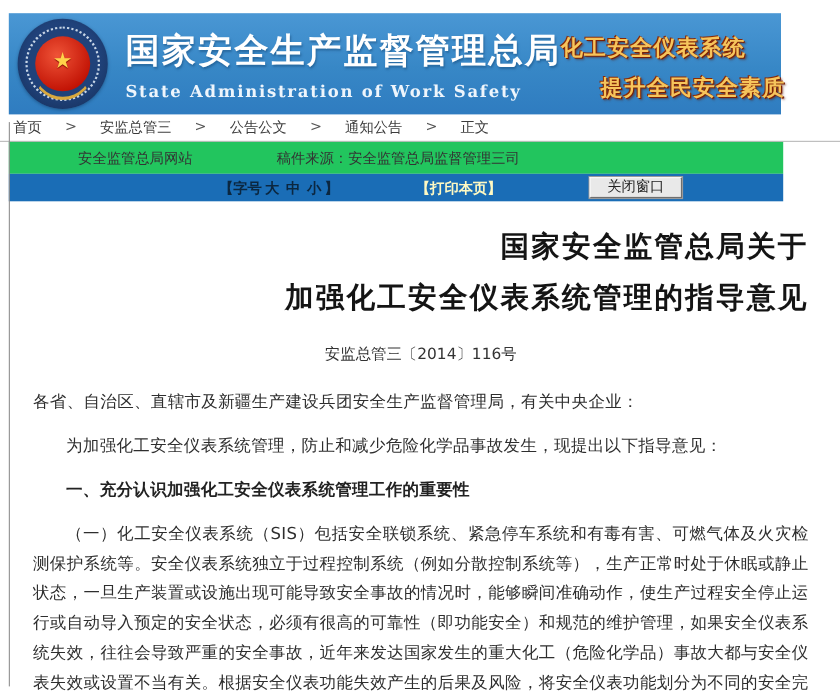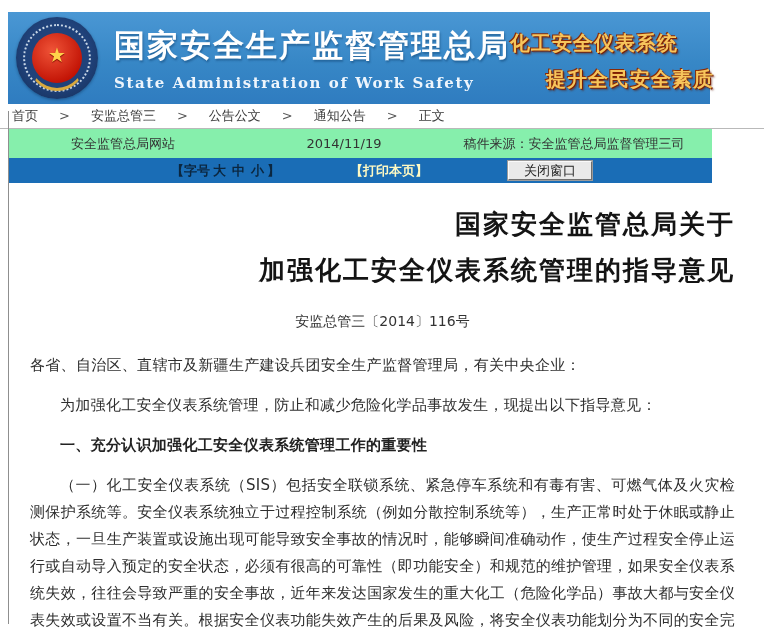--- a/index.html
+++ b/index.html
@@ -42,29 +42,29 @@
 
   
   .breadcrumb { margin:3px 0 0 12px; height:17px; font-size:13px; color:#3c3c3c;
                 display:flex; align-items:center;gap:16px; }
   .breadcrumb .crumb { cursor:pointer; }
   .breadcrumb .sep { margin:0 5px; color:#555; }
 
   .rule { margin-top:4px; width:764px; height:1px; background:#b9b9b9; }
 
   
-  .meta { margin-left:8px; width:704px; height:29px; background:#86efac;
+  .meta { margin-left:8px; width:704px; height:29px; background:#22c55e;
           display:flex; align-items:center; font-size:13px; color:#333; }
   .meta-site   { flex:0 0 230px; text-align:center; }
   .meta-date   { flex:1 1 auto;  text-align:center; }
   .meta-source { flex:0 0 262px; text-align:center; padding-right:14px; }
 
   
   .toolbar { margin-left:8px; width:704px; height:25px; background:#1a6db6;
-             display:flex; align-items:center; font-size:13px; font-weight:600; color:#0b2740; }
+             display:flex; align-items:center; font-size:13px; font-weight:600; color:#0b2740;padding-left:28px; }
   .fs-group { margin-left:163px; display:flex; align-items:center; }
   .fs-link { margin:0 3px; cursor:pointer; }
   .print-link { margin-left:70px; cursor:pointer; color:#fef9c3; }
   .close-btn { margin-left:80px; height:19px; padding:0 15px; font-size:13px; line-height:17px;
                font-family:"DejaVu Sans", sans-serif; color:#222; background:#e9e9e9;
                border:1px solid; border-color:#fafafa #6f6f6f #6f6f6f #fafafa;
                box-shadow:0 0 0 1px #9a9a9a; cursor:pointer; }
 
   
   .article { padding:0 29px 0 30px; color:#2e2e2e; }
@@ -112,21 +112,20 @@
     <span class="sep">&gt;</span>
     <span class="crumb">通知公告</span>
     <span class="sep">&gt;</span>
     <span class="crumb">正文</span>
   </nav>
 
   <div class="rule"></div>
 
   <div class="meta">
     <div class="meta-site">安全监管总局网站</div>
-    <div class="meta-date">2014/11/19</div>
     <div class="meta-source">稿件来源：安全监管总局监督管理三司</div>
   </div>
 
   <div class="toolbar">
     <div class="fs-group">
       <span>【字号</span>
       <span class="fs-link">大</span>
       <span class="fs-link">中</span>
       <span class="fs-link">小</span>
       <span>】</span>

